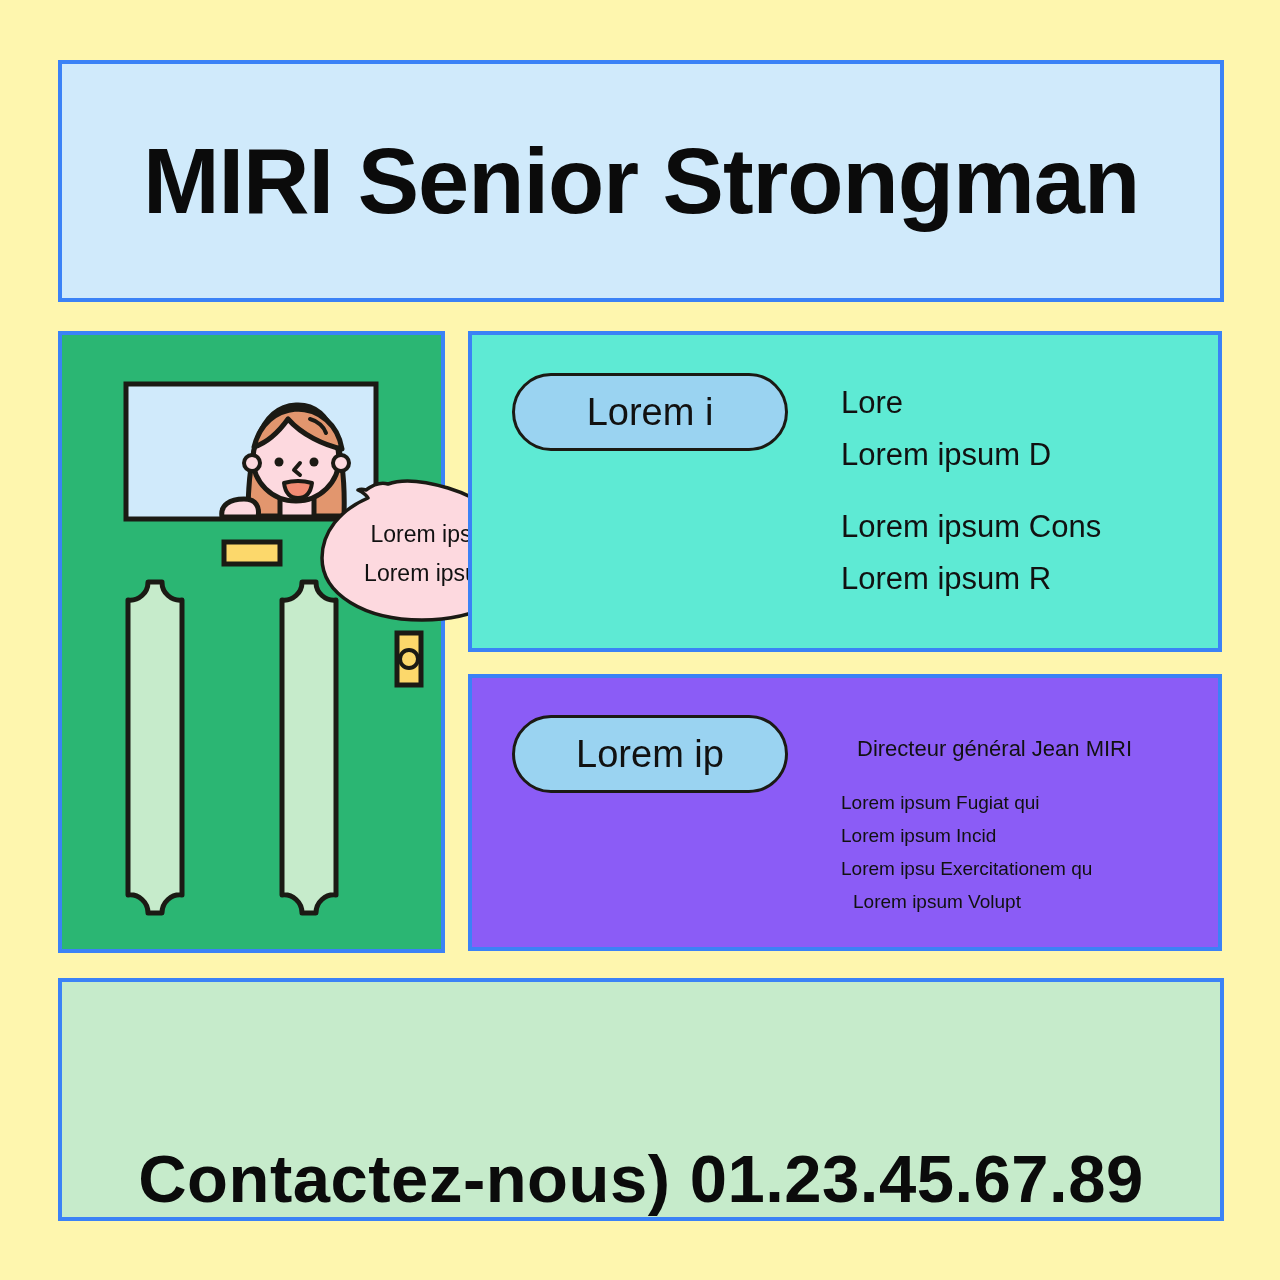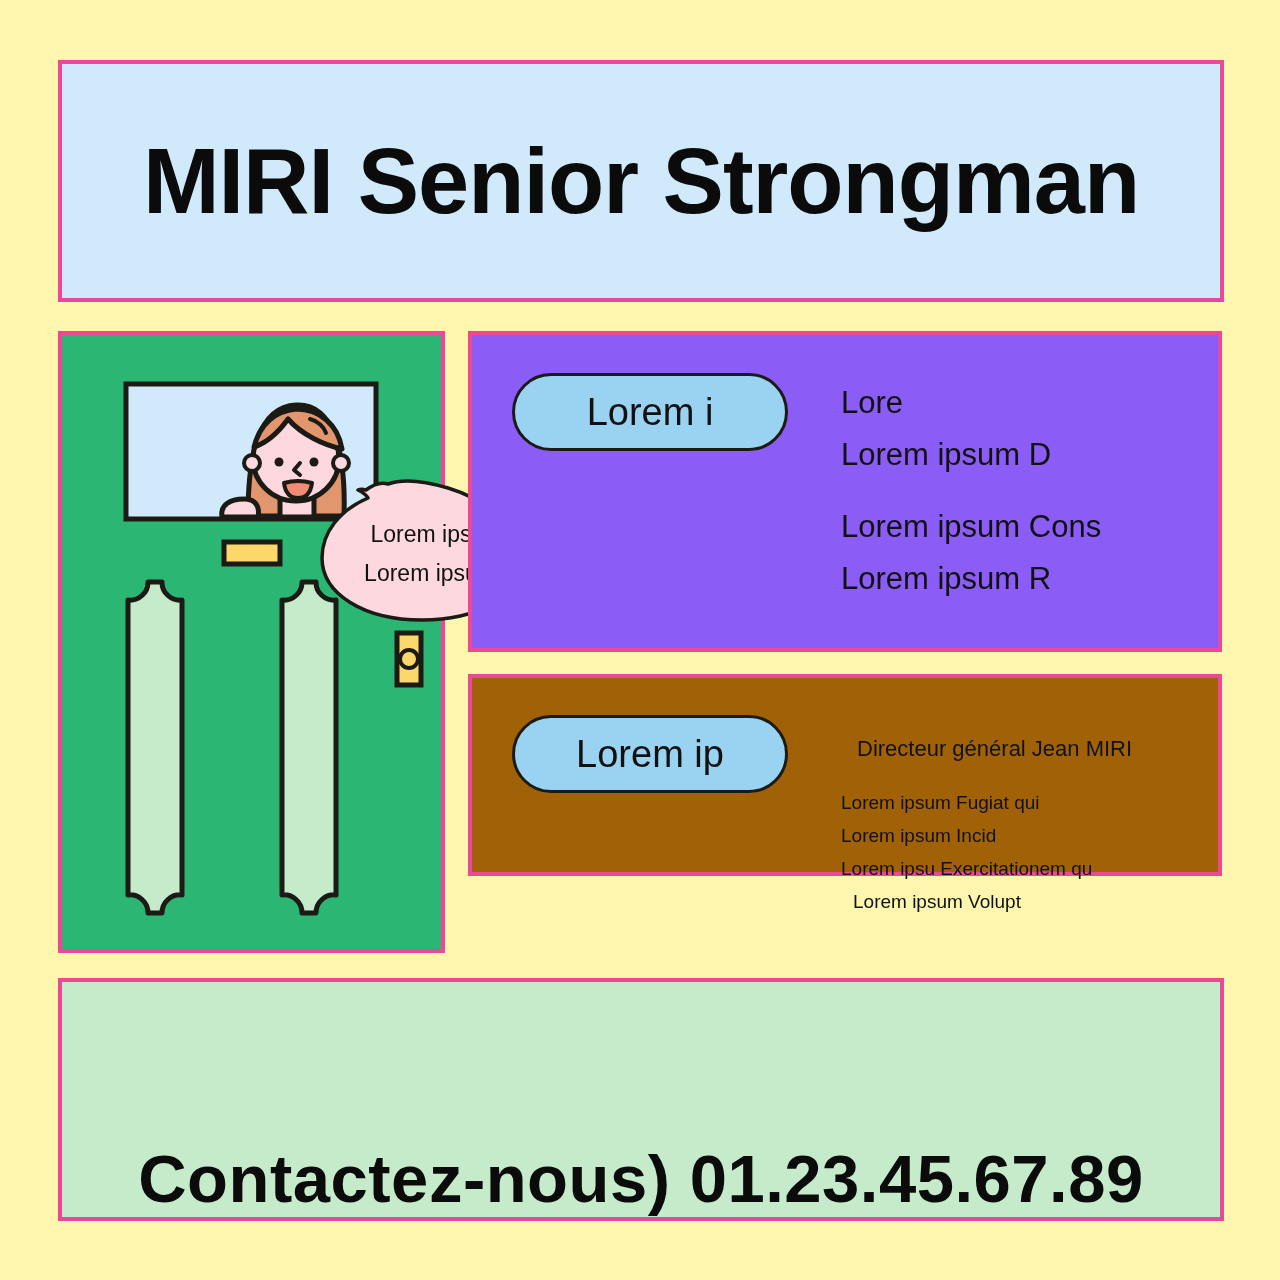--- a/index.html
+++ b/index.html
@@ -7,39 +7,39 @@
       width: 1280px; height: 1280px;
       background: #FEF6AE;
       position: relative;
       overflow: hidden;
       font-family: "Liberation Sans", "DejaVu Sans", sans-serif;
       color: #111;
     }
     .box {
       position: absolute;
       box-sizing: border-box;
-      border: 4px solid #ec4899;
+      border: 4px solid #3b82f6;
     }
     #header {
       left: 58px; top: 60px; width: 1166px; height: 242px;
       background: #D0EAFB;
       display: flex; align-items: center; justify-content: center;
     }
     #header h1 {
       margin: 0;
       font-size: 92px; font-weight: 700;
       letter-spacing: -1px;
       color: #0b0b0b;
     }
     #door {
       left: 58px; top: 331px; width: 387px; height: 622px;
       background: #2BB673;
     }
-    #card1 { left: 468px; top: 331px; width: 754px; height: 321px; background: #8b5cf6; padding-left: 28px; }
-    #card2 { left: 468px; top: 674px; width: 754px; height: 202px; background: #a16207; }
+    #card1 { left: 468px; top: 331px; width: 754px; height: 321px; background: #5eead4; padding-left: 28px; }
+    #card2 { left: 468px; top: 674px; width: 754px; height: 277px; background: #8b5cf6; }
     #footer {
       left: 58px; top: 978px; width: 1166px; height: 243px;
       background: #C6EBCB;
       display: flex; align-items: flex-end; justify-content: center;
     }
     #footer .contact {
       font-size: 67px; font-weight: 700; color: #0b0b0b; letter-spacing: 0.5px;
     }
     .pill {
       position: absolute;

